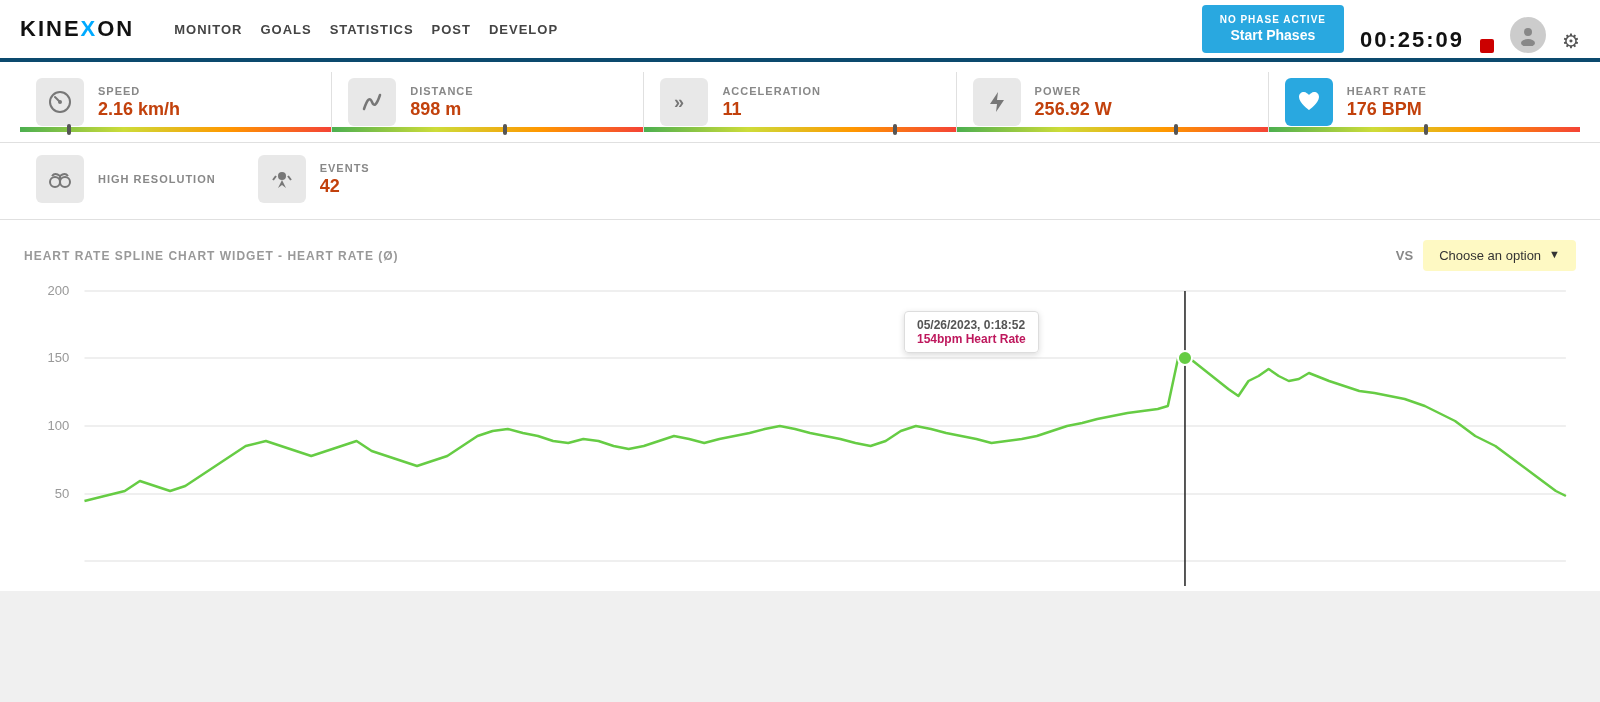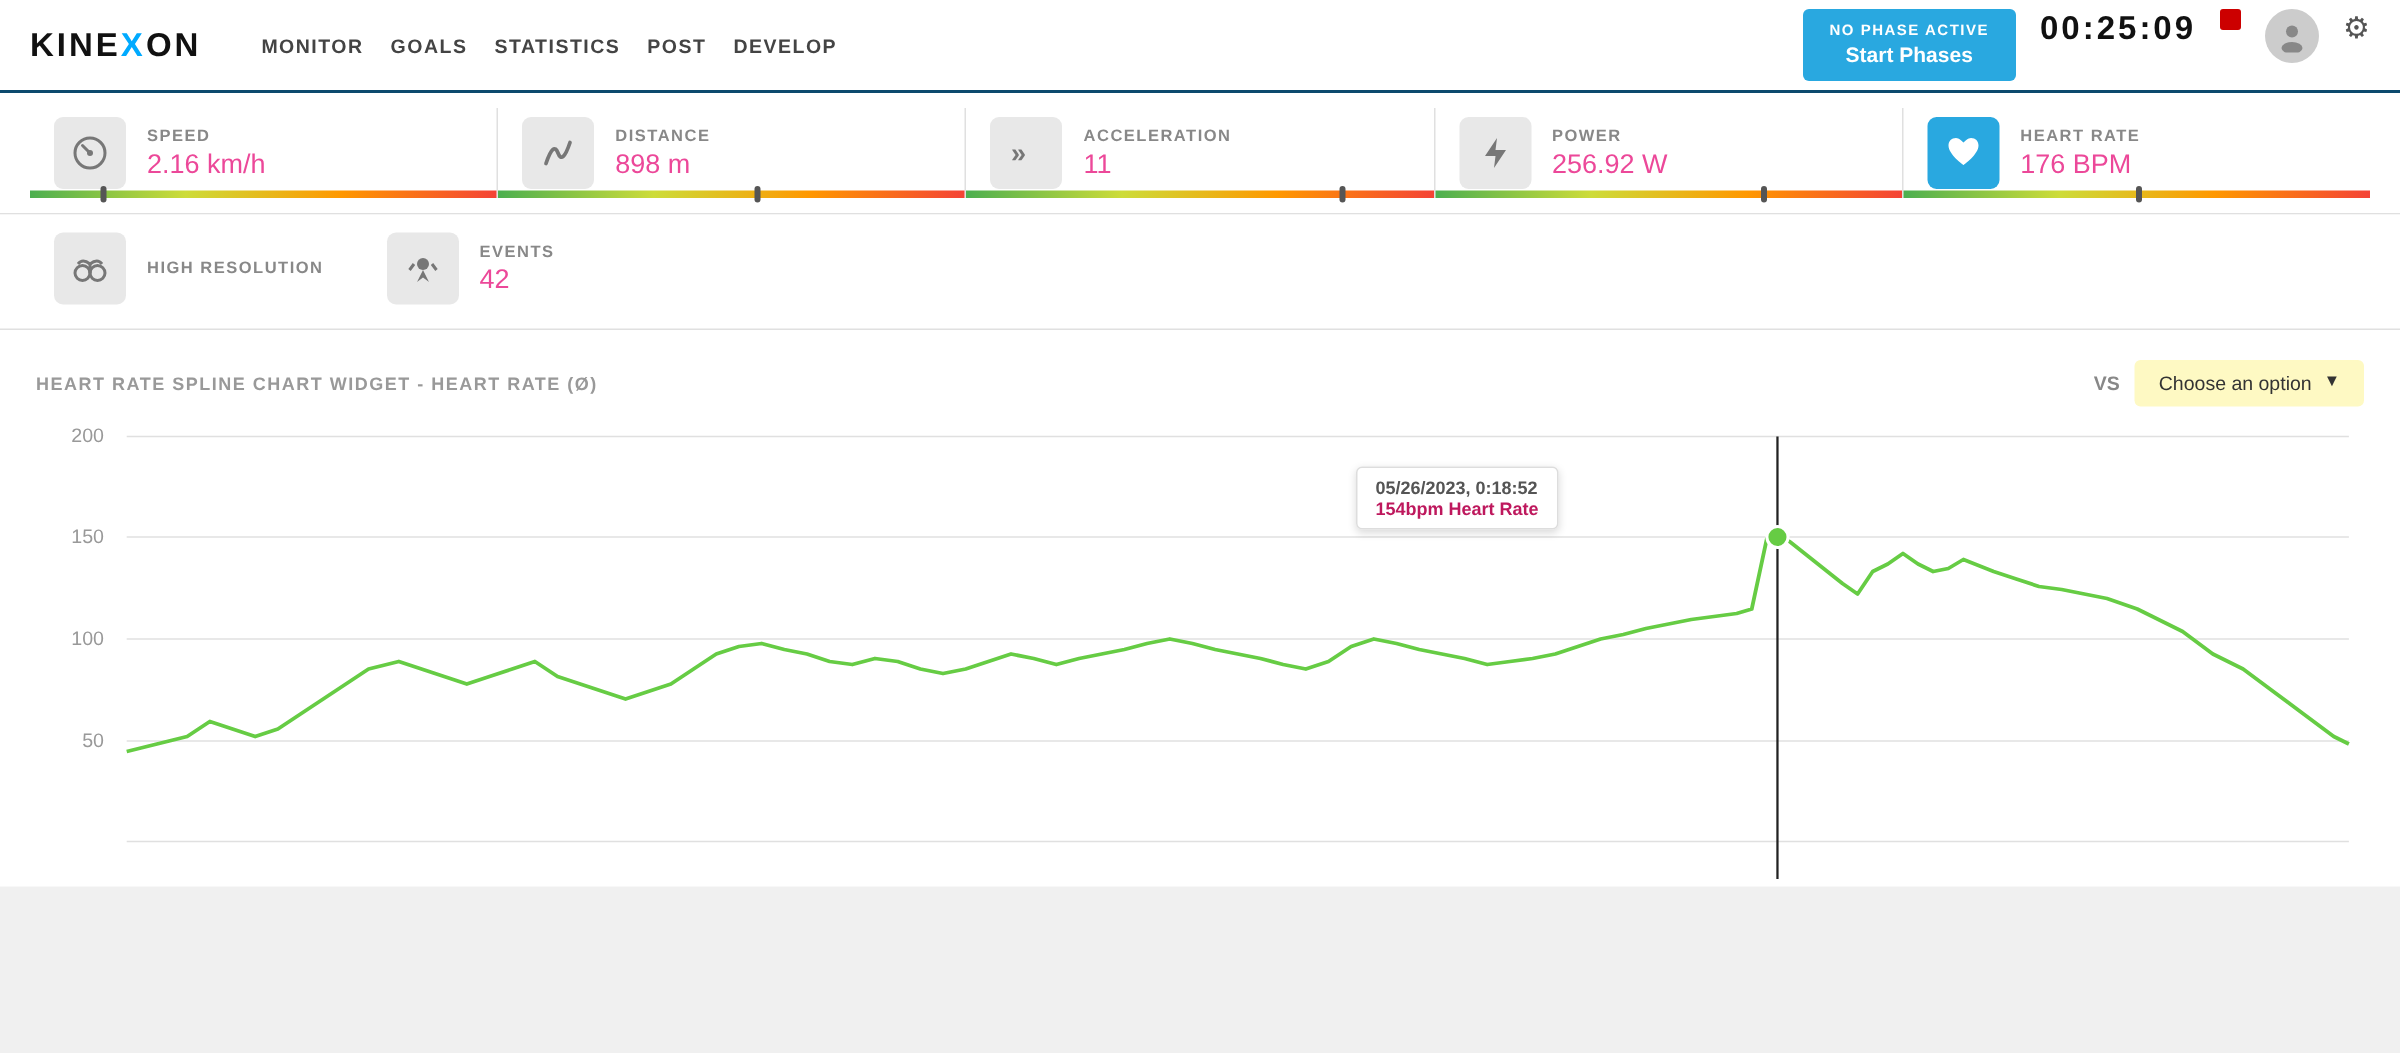--- a/index.html
+++ b/index.html
@@ -12,21 +12,21 @@
       color: #333;
     }
 
     
     .topnav {
       display: flex;
       align-items: center;
       background: #fff;
       height: 62px;
       padding: 0 20px;
-      border-bottom: 2px solid #0c4a6e;
+      border-bottom: 4px solid #0c4a6e;
       gap: 0;
     }
     .logo {
       font-size: 22px;
       font-weight: bold;
       letter-spacing: 2px;
       color: #111;
       margin-right: 40px;
       display: flex;
       align-items: center;
@@ -44,21 +44,21 @@
       font-weight: 600;
       color: #444;
       text-transform: uppercase;
       letter-spacing: 1px;
       cursor: pointer;
       padding: 4px 0;
     }
 
     .nav-right {
       display: flex;
-      align-items: flex-start;
+      align-items: flex-end;
       gap: 16px;
     }
 
     .start-phases-btn {
       background: #29a8e0;
       color: #fff;
       border: none;
       border-radius: 4px;
       padding: 8px 18px;
       cursor: pointer;
@@ -143,22 +143,22 @@
     }
     .metric-label {
       font-size: 11px;
       font-weight: 700;
       text-transform: uppercase;
       letter-spacing: 1px;
       color: #888;
     }
     .metric-value {
       font-size: 18px;
-      font-weight: 400;
-      color: #ec4899;
+      font-weight: 700;
+      color: #c2410c;
       margin-top: 2px;
     }
     .metric-bar-container {
       position: absolute;
       bottom: 0;
       left: 0;
       right: 0;
       height: 5px;
       background: #eee;
     }

